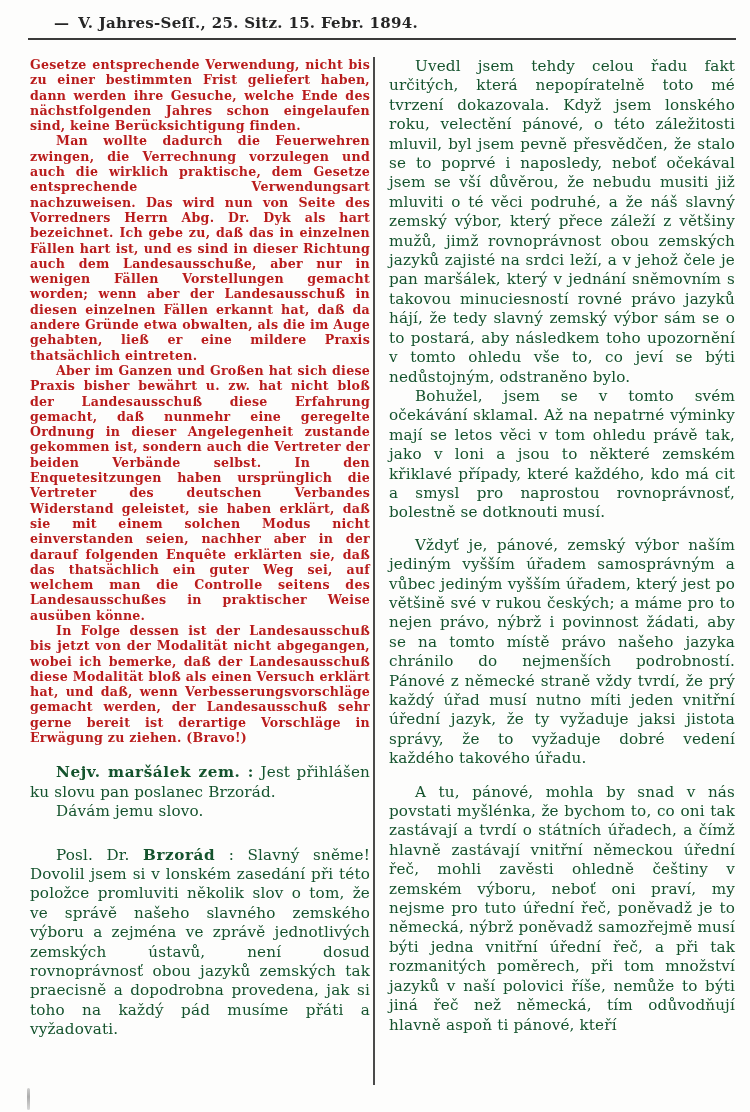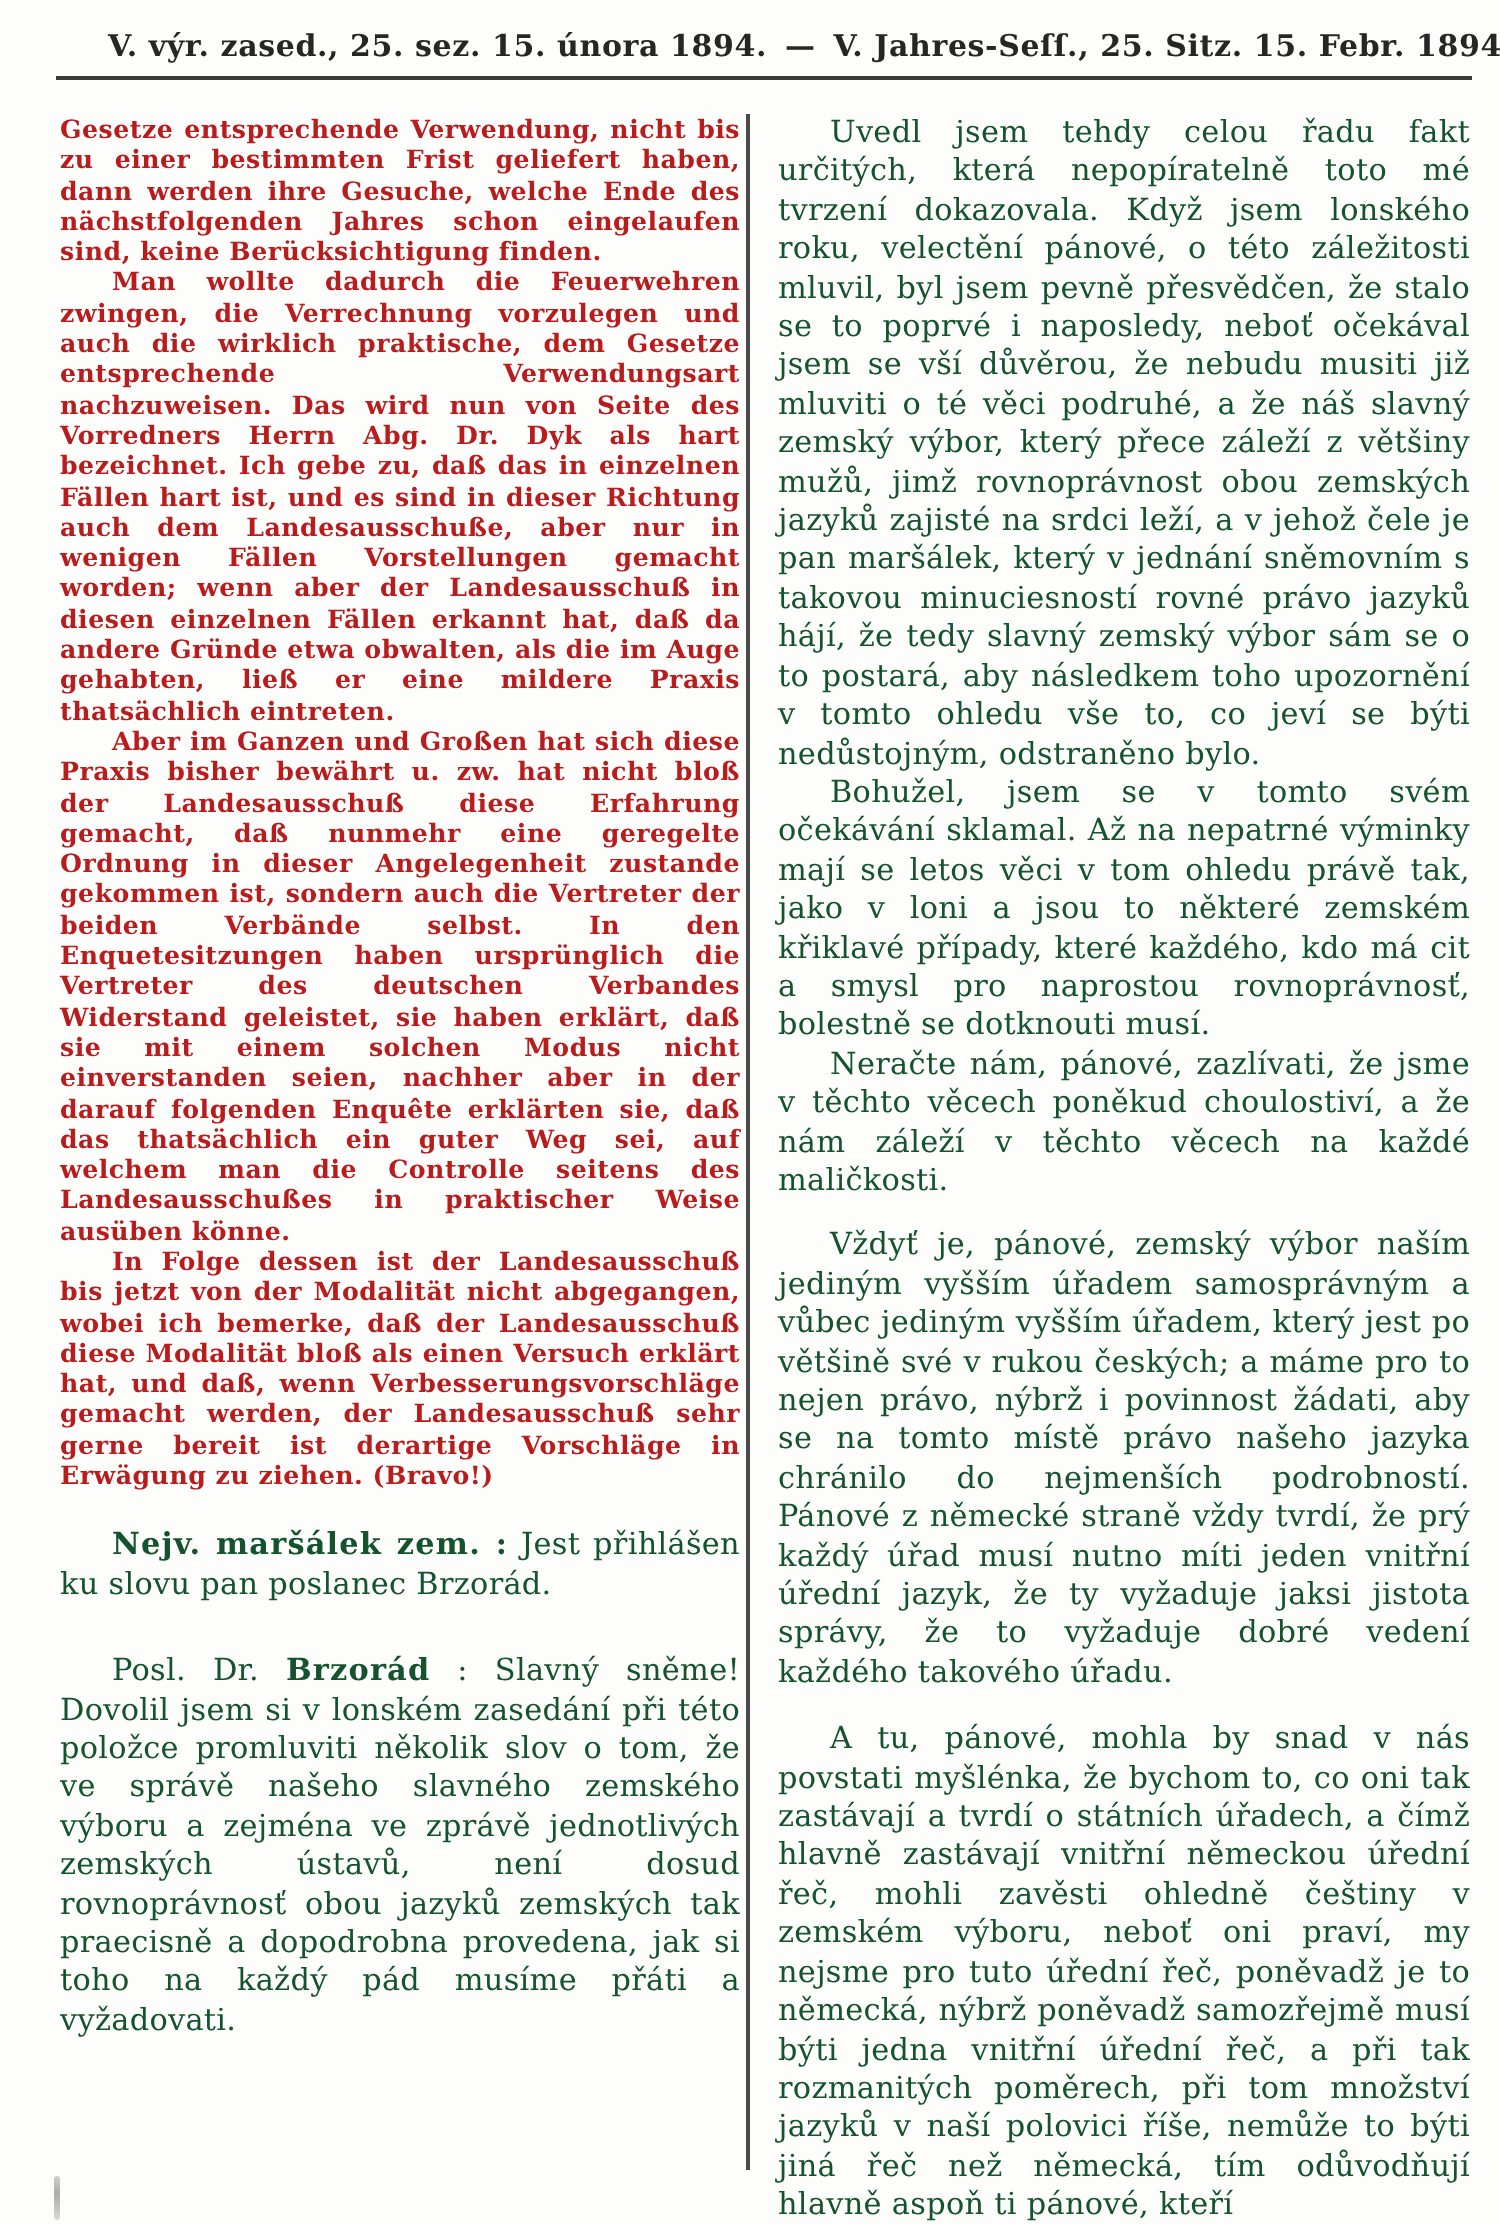--- a/index.html
+++ b/index.html
@@ -73,41 +73,40 @@
     opacity: 0.7;
   }
 </style>
 </head>
 <body>
 
 <div class="page">
 
   <div class="header">
     <div class="hgroup">
-      <span>V. výr. zased., 25. sez. 15. února 1894.</span>
       <span>—</span>
       <span class="fraktur-inline">V. Jahres-Seſſ., 25. Sitz. 15. Febr. 1894.</span>
     </div>
 
   </div>
 
   <div class="columns">
     <div class="col-left" id="left-column">
         <p class="fraktur noindent"><span>Gesetze entsprechende Verwendung, nicht bis zu einer bestimmten Frist geliefert haben, dann werden ihre Gesuche, welche Ende des nächstfolgenden Jahres schon eingelaufen sind, keine Berücksichtigung finden.</span></p>
         <p class="fraktur"><span>Man wollte dadurch die Feuerwehren zwingen, die Verrechnung vorzulegen und auch die wirklich praktische, dem Gesetze entsprechende Verwendungsart nachzuweisen. Das wird nun von Seite des Vorredners Herrn Abg. Dr. Dyk als hart bezeichnet. Ich gebe zu, daß das in einzelnen Fällen hart ist, und es sind in dieser Richtung auch dem Landesausschuße, aber nur in wenigen Fällen Vorstellungen gemacht worden; wenn aber der Landesausschuß in diesen einzelnen Fällen erkannt hat, daß da andere Gründe etwa obwalten, als die im Auge gehabten, ließ er eine mildere Praxis thatsächlich eintreten.</span></p>
         <p class="fraktur"><span>Aber im Ganzen und Großen hat sich diese Praxis bisher bewährt u. zw. hat nicht bloß der Landesausschuß diese Erfahrung gemacht, daß nunmehr eine geregelte Ordnung in dieser Angelegenheit zustande gekommen ist, sondern auch die Vertreter der beiden Verbände selbst. In den Enquetesitzungen haben ursprünglich die Vertreter des deutschen Verbandes Widerstand geleistet, sie haben erklärt, daß sie mit einem solchen Modus nicht einverstanden seien, nachher aber in der darauf folgenden Enquête erklärten sie, daß das thatsächlich ein guter Weg sei, auf welchem man die Controlle seitens des Landesausschußes in praktischer Weise ausüben könne.</span></p>
         <p class="fraktur"><span>In Folge dessen ist der Landesausschuß bis jetzt von der Modalität nicht abgegangen, wobei ich bemerke, daß der Landesausschuß diese Modalität bloß als einen Versuch erklärt hat, und daß, wenn Verbesserungsvorschläge gemacht werden, der Landesausschuß sehr gerne bereit ist derartige Vorschläge in Erwägung zu ziehen. (Bravo!)</span></p>
         <p class="antiqua" style="margin-top: 18px;"><b>Nejv. maršálek zem. :</b><span> Jest přihlášen ku slovu pan poslanec Brzorád.</span></p>
+        <p class="antiqua"><span>Dávám jemu slovo.</span></p>
         <p class="antiqua" style="margin-top: 24px;"><span>Posl. Dr. </span><b>Brzorád</b><span> : Slavný sněme! Dovolil jsem si v lonském zasedání při této položce promluviti několik slov o tom, že ve správě našeho slavného zemského výboru a zejména ve zprávě jednotlivých zemských ústavů, není dosud rovnoprávnosť obou jazyků zemských tak praecisně a dopodrobna provedena, jak si toho na každý pád musíme přáti a vyžadovati.</span></p>
       </div>
     <div class="divider"></div>
     <div class="col-right" id="right-column">
         <p class="antiqua"><span>Uvedl jsem tehdy celou řadu fakt určitých, která nepopíratelně toto mé tvrzení dokazovala. Když jsem lonského roku, velectění pánové, o této záležitosti mluvil, byl jsem pevně přesvědčen, že stalo se to poprvé i naposledy, neboť očekával jsem se vší důvěrou, že nebudu musiti již mluviti o té věci podruhé, a že náš slavný zemský výbor, který přece záleží z většiny mužů, jimž rovnoprávnost obou zemských jazyků zajisté na srdci leží, a v jehož čele je pan maršálek, který v jednání sněmovním s takovou minuciesností rovné právo jazyků hájí, že tedy slavný zemský výbor sám se o to postará, aby následkem toho upozornění v tomto ohledu vše to, co jeví se býti nedůstojným, odstraněno bylo.</span></p>
         <p class="antiqua"><span>Bohužel, jsem se v tomto svém očekávání sklamal. Až na nepatrné výminky mají se letos věci v tom ohledu právě tak, jako v loni a jsou to některé zemském křiklavé případy, které každého, kdo má cit a smysl pro naprostou rovnoprávnosť, bolestně se dotknouti musí.</span></p>
-        <p class="antiqua"><span>Neračte nám, pánové, zazlívati, že jsme v těchto věcech poněkud choulostiví, a že nám záleží v těchto věcech na každé maličkosti.</span></p>
         <p class="antiqua" style="margin-top: 13px;"><span>Vždyť je, pánové, zemský výbor naším jediným vyšším úřadem samosprávným a vůbec jediným vyšším úřadem, který jest po většině své v rukou českých; a máme pro to nejen právo, nýbrž i povinnost žádati, aby se na tomto místě právo našeho jazyka chránilo do nejmenších podrobností. Pánové z německé straně vždy tvrdí, že prý každý úřad musí nutno míti jeden vnitřní úřední jazyk, že ty vyžaduje jaksi jistota správy, že to vyžaduje dobré vedení každého takového úřadu.</span></p>
         <p class="antiqua" style="margin-top: 14px;"><span>A tu, pánové, mohla by snad v nás povstati myšlénka, že bychom to, co oni tak zastávají a tvrdí o státních úřadech, a čímž hlavně zastávají vnitřní německou úřední řeč, mohli zavěsti ohledně češtiny v zemském výboru, neboť oni praví, my nejsme pro tuto úřední řeč, poněvadž je to německá, nýbrž poněvadž samozřejmě musí býti jedna vnitřní úřední řeč, a při tak rozmanitých poměrech, při tom množství jazyků v naší polovici říše, nemůže to býti jiná řeč než německá, tím odůvodňují hlavně aspoň ti pánové, kteří</span></p>
       </div>
   </div>
 
   <div class="artifact"></div>
 
 </div>
 
 </body></html>

